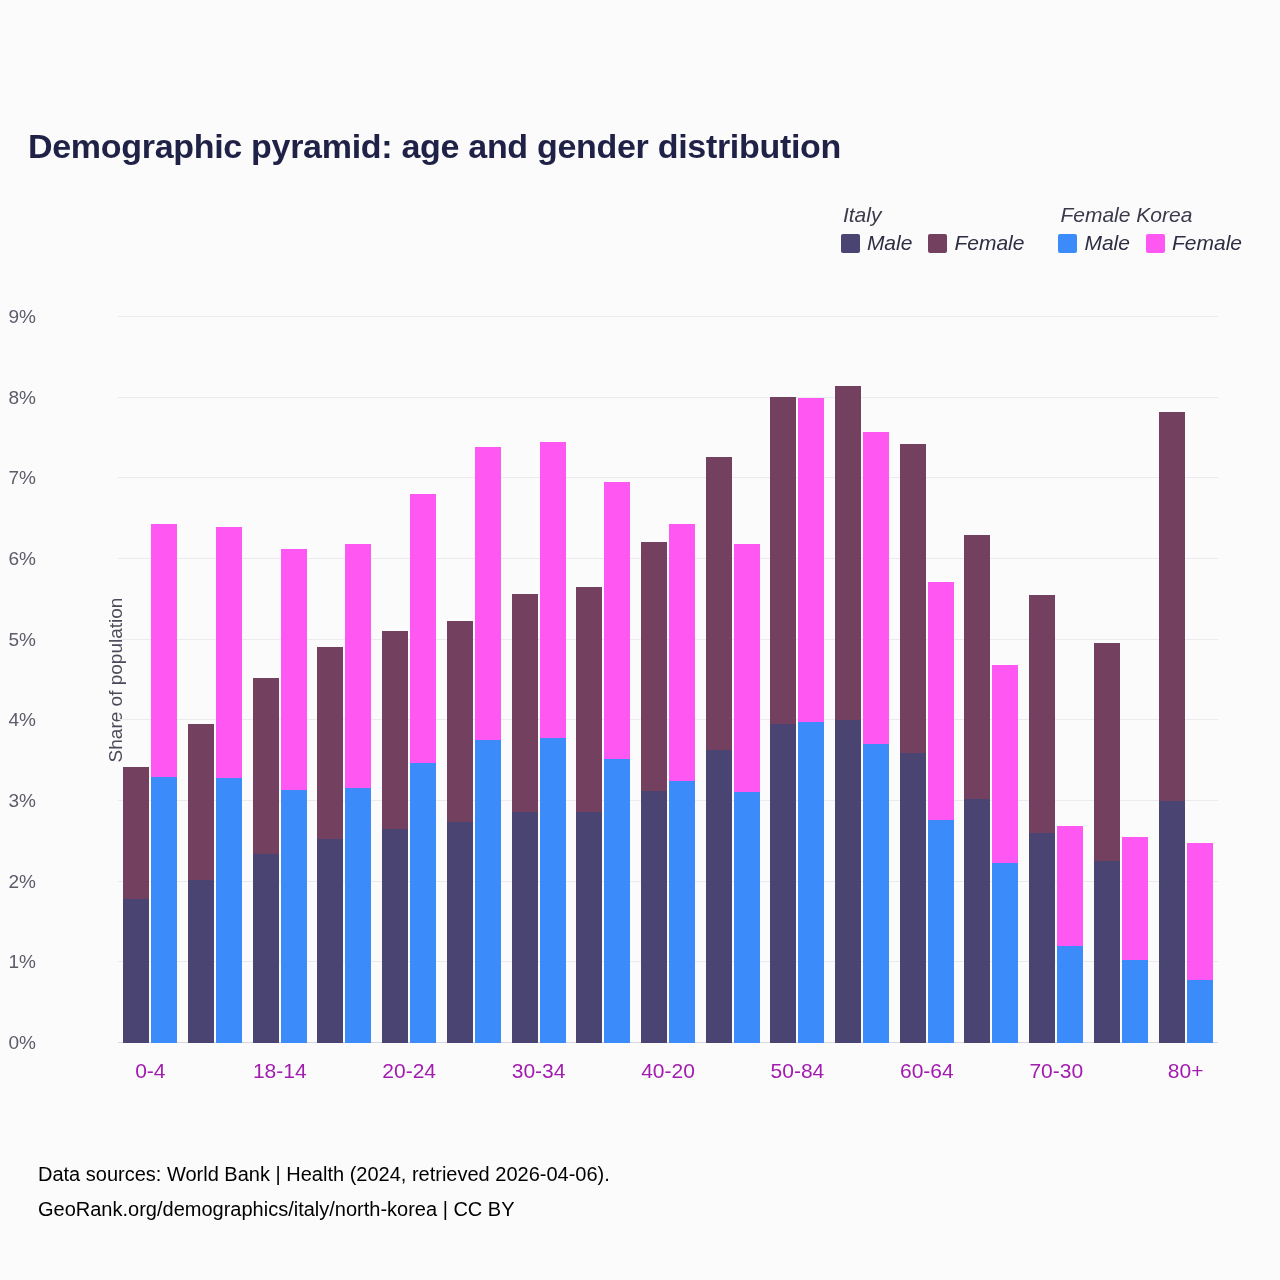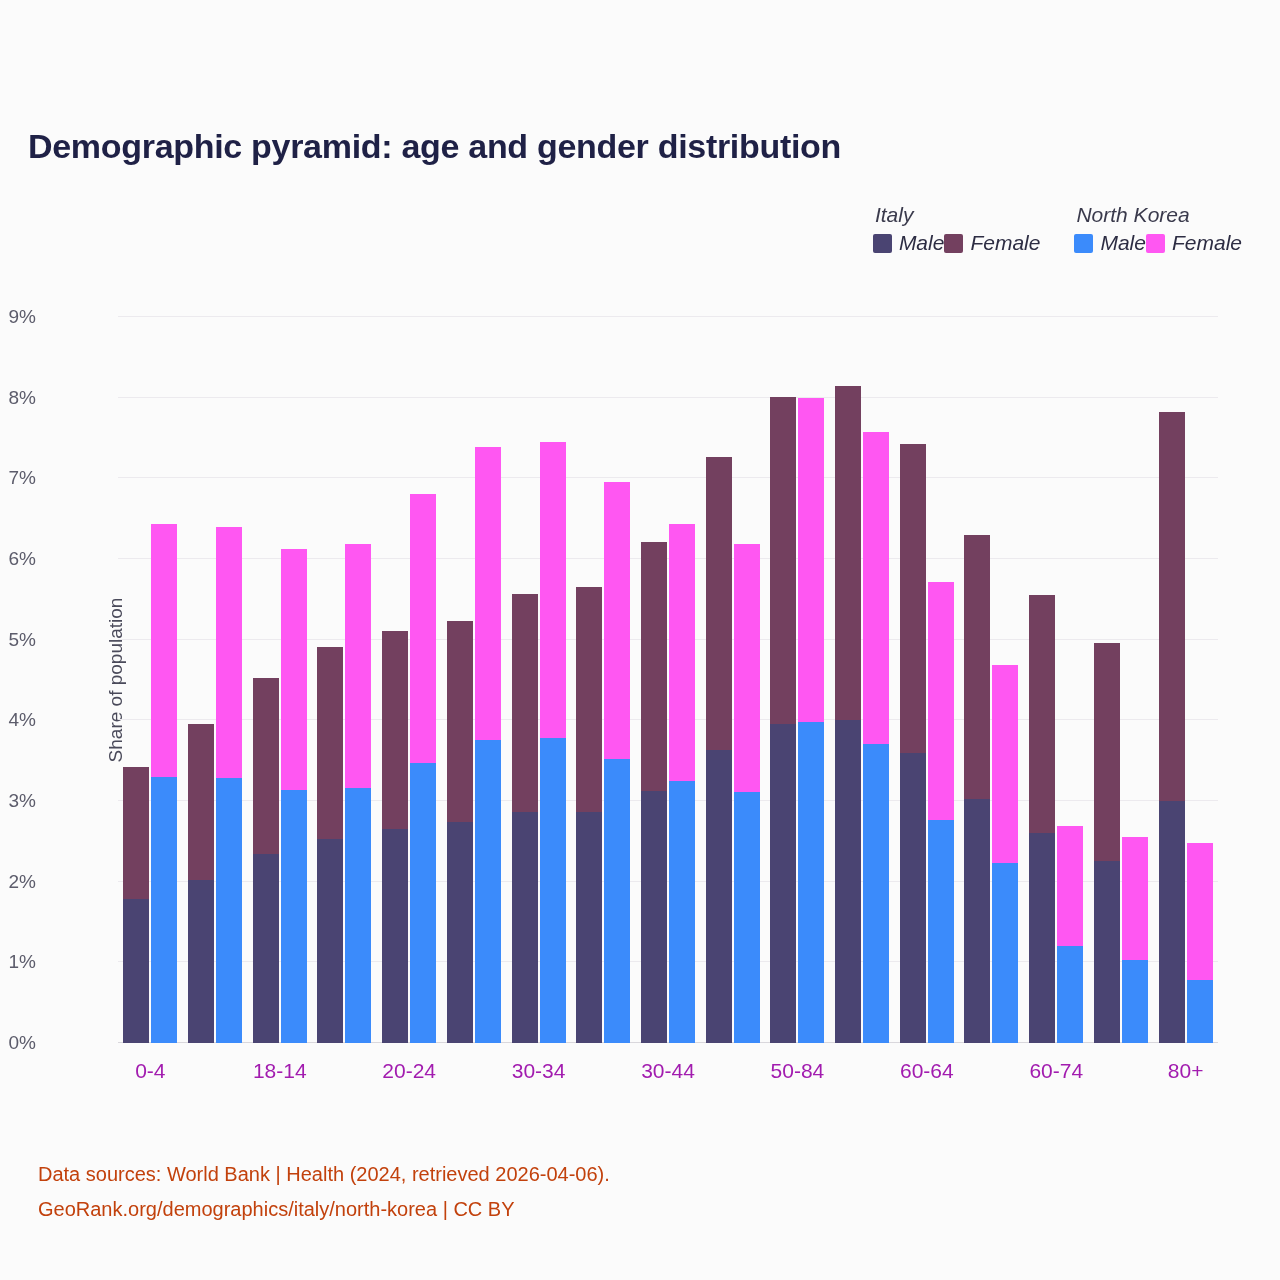--- a/index.html
+++ b/index.html
@@ -46,20 +46,21 @@
     align-items: flex-start;
   }
   .legend-group-title {
     font-size: 21px;
     color: #3a3a4c;
     margin-bottom: 4px;
     padding-left: 2px;
   }
   .legend-items {
     display: flex;
+    gap: 16px;
   }
   .legend-item {
     display: flex;
     align-items: center;
     gap: 7px;
   }
   .swatch {
     width: 19px;
     height: 19px;
     border-radius: 2px;
@@ -148,21 +149,21 @@
     color: #a21caf;
     transform: translateX(-50%);
     white-space: nowrap;
   }
 
   .footer {
     position: absolute;
     left: 38px;
     top: 1112px;
     font-size: 20px;
-    color: #c2410c;
+    color: #000000;
     line-height: 1.75;
   }
 </style>
 </head>
 <body>
 
 <div class="page">
 
   <div id="title">Demographic pyramid: age and gender distribution</div>
 
@@ -174,21 +175,21 @@
           <span class="swatch" style="background:#4a4472"></span>
           <span class="legend-label">Male</span>
         </div>
         <div class="legend-item">
           <span class="swatch" style="background:#73405f"></span>
           <span class="legend-label">Female</span>
         </div>
       </div>
     </div>
     <div class="legend-group">
-      <div class="legend-group-title">North Korea</div>
+      <div class="legend-group-title">Female Korea</div>
       <div class="legend-items">
         <div class="legend-item">
           <span class="swatch" style="background:#3b8bfb"></span>
           <span class="legend-label">Male</span>
         </div>
         <div class="legend-item">
           <span class="swatch" style="background:#ff57f2"></span>
           <span class="legend-label">Female</span>
         </div>
       </div>
@@ -390,24 +391,24 @@
           <div class="bar" style="height: 200.053px;">
             <div class="seg bottom" style="height: 62.92px; background: rgb(59, 139, 251);"></div>
             <div class="seg" style="bottom: 62.92px; height: 137.133px; background: rgb(255, 87, 242);"></div>
           </div>
         </div>
       </div>
       <div class="xtick" style="left: 32.3529px;">0-4</div>
       <div class="xtick" style="left: 161.765px;">18-14</div>
       <div class="xtick" style="left: 291.176px;">20-24</div>
       <div class="xtick" style="left: 420.588px;">30-34</div>
-      <div class="xtick" style="left: 550px;">30-44</div>
+      <div class="xtick" style="left: 550px;">40-20</div>
       <div class="xtick" style="left: 679.412px;">50-84</div>
       <div class="xtick" style="left: 808.824px;">60-64</div>
-      <div class="xtick" style="left: 938.235px;">60-74</div>
+      <div class="xtick" style="left: 938.235px;">70-30</div>
       <div class="xtick" style="left: 1067.65px;">80+</div>
     </div>
 
   <div class="footer">
     <div>Data sources: World Bank | Health (2024, retrieved 2026-04-06).</div>
     <div>GeoRank.org/demographics/italy/north-korea | CC BY</div>
   </div>
 
 </div>
 

